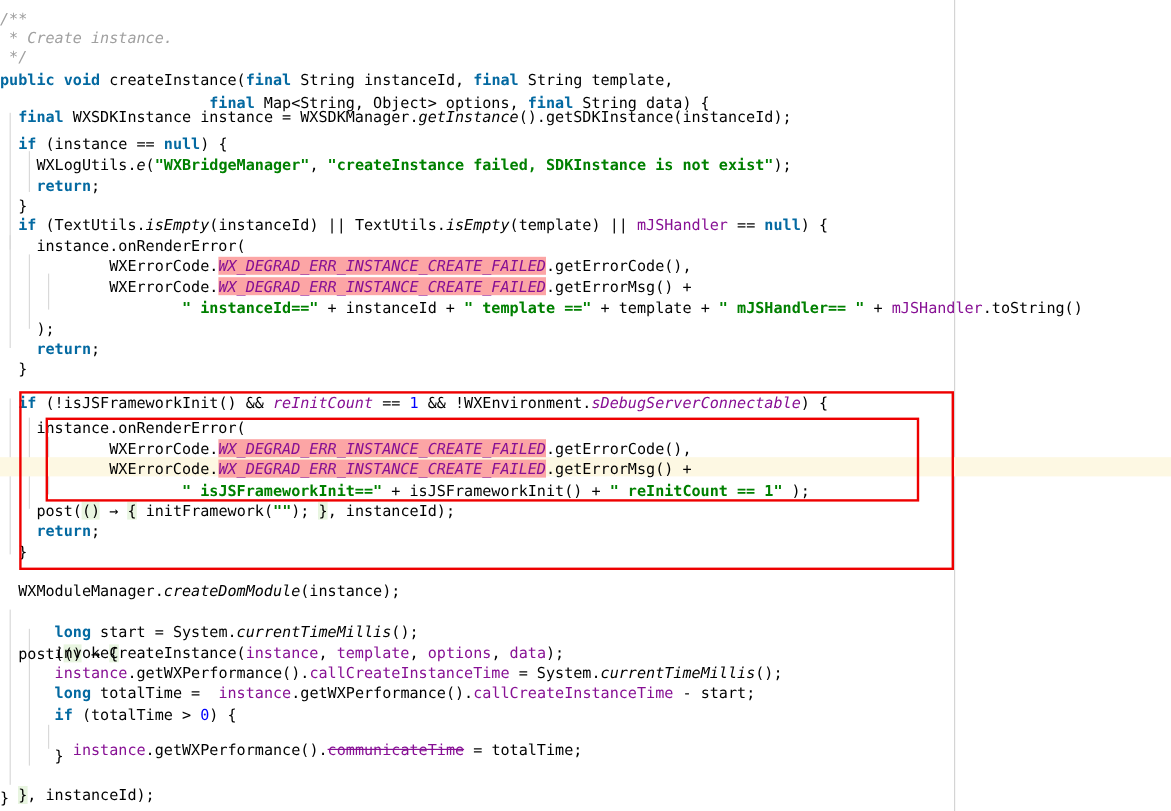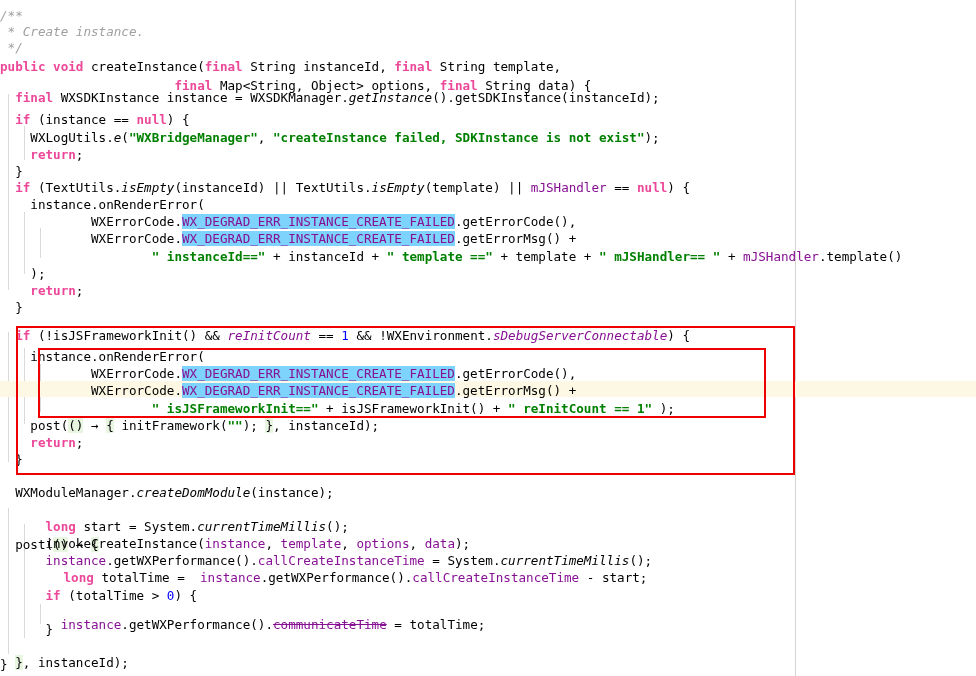--- a/index.html
+++ b/index.html
@@ -65,28 +65,28 @@
     left: 0;
     height: 16px;
     line-height: 16px;
     font-size: 12.6px;
     white-space: pre;
     color: #000000;
     letter-spacing: 0px;
   }
 
   
-  .kw   { color: #ec4899; font-weight: bold; }
+  .kw   { color: #0369a1; font-weight: bold; }
   .num  { color: #0000ff; }
   .str  { color: #008000; font-weight: bold; }
   .cmt  { color: #a0a0a0; font-style: italic; }
   .fld  { color: #871094; }
   .mth  { color: #000000; font-style: italic; }
   .sfld { color: #871094; font-style: italic; }
-  .cst  { color: #871094; background: #7dd3fc; }
+  .cst  { color: #871094; font-style: italic; background: #fca5a5; }
   .dep  { color: #871094; text-decoration: line-through; }
   .lam  { background: #e8f5e0; }
   .pln  { color: #000000; }
   .arrow{ color: #000000; }
 </style>
 </head>
 <body>
 
 <div id="editor">
 
@@ -116,38 +116,38 @@
       <div class="line" style="top: 78px;"><span class="pln">                       </span><span class="kw">final</span><span class="pln"> Map&lt;String, Object&gt; options, </span><span class="kw">final</span><span class="pln"> String data) {</span></div>
       <div class="line" style="top: 90px;"><span class="pln">  </span><span class="kw">final</span><span class="pln"> WXSDKInstance instance = WXSDKManager.</span><span class="mth">getInstance</span><span class="pln">().getSDKInstance(instanceId);</span></div>
       <div class="line" style="top: 112px;"><span class="pln">  </span><span class="kw">if</span><span class="pln"> (instance == </span><span class="kw">null</span><span class="pln">) {</span></div>
       <div class="line" style="top: 130px;"><span class="pln">    WXLogUtils.</span><span class="mth">e</span><span class="pln">(</span><span class="str">"WXBridgeManager"</span><span class="pln">, </span><span class="str">"createInstance failed, SDKInstance is not exist"</span><span class="pln">);</span></div>
       <div class="line" style="top: 147px;"><span class="pln">    </span><span class="kw">return</span><span class="pln">;</span></div>
       <div class="line" style="top: 164px;"><span class="pln">  }</span></div>
       <div class="line" style="top: 180px;"><span class="pln">  </span><span class="kw">if</span><span class="pln"> (TextUtils.</span><span class="mth">isEmpty</span><span class="pln">(instanceId) || TextUtils.</span><span class="mth">isEmpty</span><span class="pln">(template) || </span><span class="fld">mJSHandler</span><span class="pln"> == </span><span class="kw">null</span><span class="pln">) {</span></div>
       <div class="line" style="top: 197px;"><span class="pln">    instance.onRenderError(</span></div>
       <div class="line" style="top: 214px;"><span class="pln">            WXErrorCode.</span><span class="cst">WX_DEGRAD_ERR_INSTANCE_CREATE_FAILED</span><span class="pln">.getErrorCode(),</span></div>
       <div class="line" style="top: 231px;"><span class="pln">            WXErrorCode.</span><span class="cst">WX_DEGRAD_ERR_INSTANCE_CREATE_FAILED</span><span class="pln">.getErrorMsg() +</span></div>
-      <div class="line" style="top: 249px;"><span class="pln">                    </span><span class="str">" instanceId=="</span><span class="pln"> + instanceId + </span><span class="str">" template =="</span><span class="pln"> + template + </span><span class="str">" mJSHandler== "</span><span class="pln"> + </span><span class="fld">mJSHandler</span><span class="pln">.template()</span></div>
+      <div class="line" style="top: 249px;"><span class="pln">                    </span><span class="str">" instanceId=="</span><span class="pln"> + instanceId + </span><span class="str">" template =="</span><span class="pln"> + template + </span><span class="str">" mJSHandler== "</span><span class="pln"> + </span><span class="fld">mJSHandler</span><span class="pln">.toString()</span></div>
       <div class="line" style="top: 266px;"><span class="pln">    );</span></div>
       <div class="line" style="top: 283px;"><span class="pln">    </span><span class="kw">return</span><span class="pln">;</span></div>
       <div class="line" style="top: 300px;"><span class="pln">  }</span></div>
       <div class="line" style="top: 328px;"><span class="pln">  </span><span class="kw">if</span><span class="pln"> (!isJSFrameworkInit() &amp;&amp; </span><span class="sfld">reInitCount</span><span class="pln"> == </span><span class="num">1</span><span class="pln"> &amp;&amp; !WXEnvironment.</span><span class="sfld">sDebugServerConnectable</span><span class="pln">) {</span></div>
       <div class="line" style="top: 349px;"><span class="pln">    instance.onRenderError(</span></div>
       <div class="line" style="top: 366px;"><span class="pln">            WXErrorCode.</span><span class="cst">WX_DEGRAD_ERR_INSTANCE_CREATE_FAILED</span><span class="pln">.getErrorCode(),</span></div>
       <div class="line" style="top: 383px;"><span class="pln">            WXErrorCode.</span><span class="cst">WX_DEGRAD_ERR_INSTANCE_CREATE_FAILED</span><span class="pln">.getErrorMsg() +</span></div>
       <div class="line" style="top: 401px;"><span class="pln">                    </span><span class="str">" isJSFrameworkInit=="</span><span class="pln"> + isJSFrameworkInit() + </span><span class="str">" reInitCount == 1"</span><span class="pln"> );</span></div>
       <div class="line" style="top: 418px;"><span class="pln">    post(</span><span class="lam">()</span><span class="pln"> </span><span class="arrow">→</span><span class="pln"> </span><span class="lam">{</span><span class="pln"> initFramework(</span><span class="str">""</span><span class="pln">); </span><span class="lam">}</span><span class="pln">, instanceId);</span></div>
       <div class="line" style="top: 435px;"><span class="pln">    </span><span class="kw">return</span><span class="pln">;</span></div>
       <div class="line" style="top: 452px;"><span class="pln">  }</span></div>
       <div class="line" style="top: 485px;"><span class="pln">  WXModuleManager.</span><span class="mth">createDomModule</span><span class="pln">(instance);</span></div>
       <div class="line" style="top: 516px; margin-top: 21px;"><span class="pln">  post(</span><span class="lam">()</span><span class="pln"> </span><span class="arrow">→</span><span class="pln"> </span><span class="lam">{</span></div>
       <div class="line" style="top: 519px;"><span class="pln">      </span><span class="kw">long</span><span class="pln"> start = System.</span><span class="mth">currentTimeMillis</span><span class="pln">();</span></div>
       <div class="line" style="top: 536px;"><span class="pln">      invokeCreateInstance(</span><span class="fld">instance</span><span class="pln">, </span><span class="fld">template</span><span class="pln">, </span><span class="fld">options</span><span class="pln">, </span><span class="fld">data</span><span class="pln">);</span></div>
       <div class="line" style="top: 553px;"><span class="pln">      </span><span class="fld">instance</span><span class="pln">.getWXPerformance().</span><span class="fld">callCreateInstanceTime</span><span class="pln"> = System.</span><span class="mth">currentTimeMillis</span><span class="pln">();</span></div>
-      <div class="line" style="top: 570px; padding-left: 18px;"><span class="pln">      </span><span class="kw">long</span><span class="pln"> totalTime =  </span><span class="fld">instance</span><span class="pln">.getWXPerformance().</span><span class="fld">callCreateInstanceTime</span><span class="pln"> - start;</span></div>
+      <div class="line" style="top: 570px;"><span class="pln">      </span><span class="kw">long</span><span class="pln"> totalTime =  </span><span class="fld">instance</span><span class="pln">.getWXPerformance().</span><span class="fld">callCreateInstanceTime</span><span class="pln"> - start;</span></div>
       <div class="line" style="top: 588px;"><span class="pln">      </span><span class="kw">if</span><span class="pln"> (totalTime &gt; </span><span class="num">0</span><span class="pln">) {</span></div>
       <div class="line" style="top: 605px; margin-top: 12px;"><span class="pln">        </span><span class="fld">instance</span><span class="pln">.getWXPerformance().</span><span class="dep">communicateTime</span><span class="pln"> = totalTime;</span></div>
       <div class="line" style="top: 622px;"><span class="pln">      }</span></div>
       <div class="line" style="top: 655px;"><span class="pln">  </span><span class="lam">}</span><span class="pln">, instanceId);</span></div>
       <div class="line" style="top: 657px;"><span class="pln">}</span></div>
     </div>
 
   <div id="annot-layer">
       <div class="annot-box" style="left: 16px; top: 326px; width: 779px; height: 149px; border-color: rgb(238, 0, 0);"></div>
       <div class="annot-box" style="left: 38px; top: 348px; width: 728px; height: 70px; border-color: rgb(238, 0, 0);"></div>

